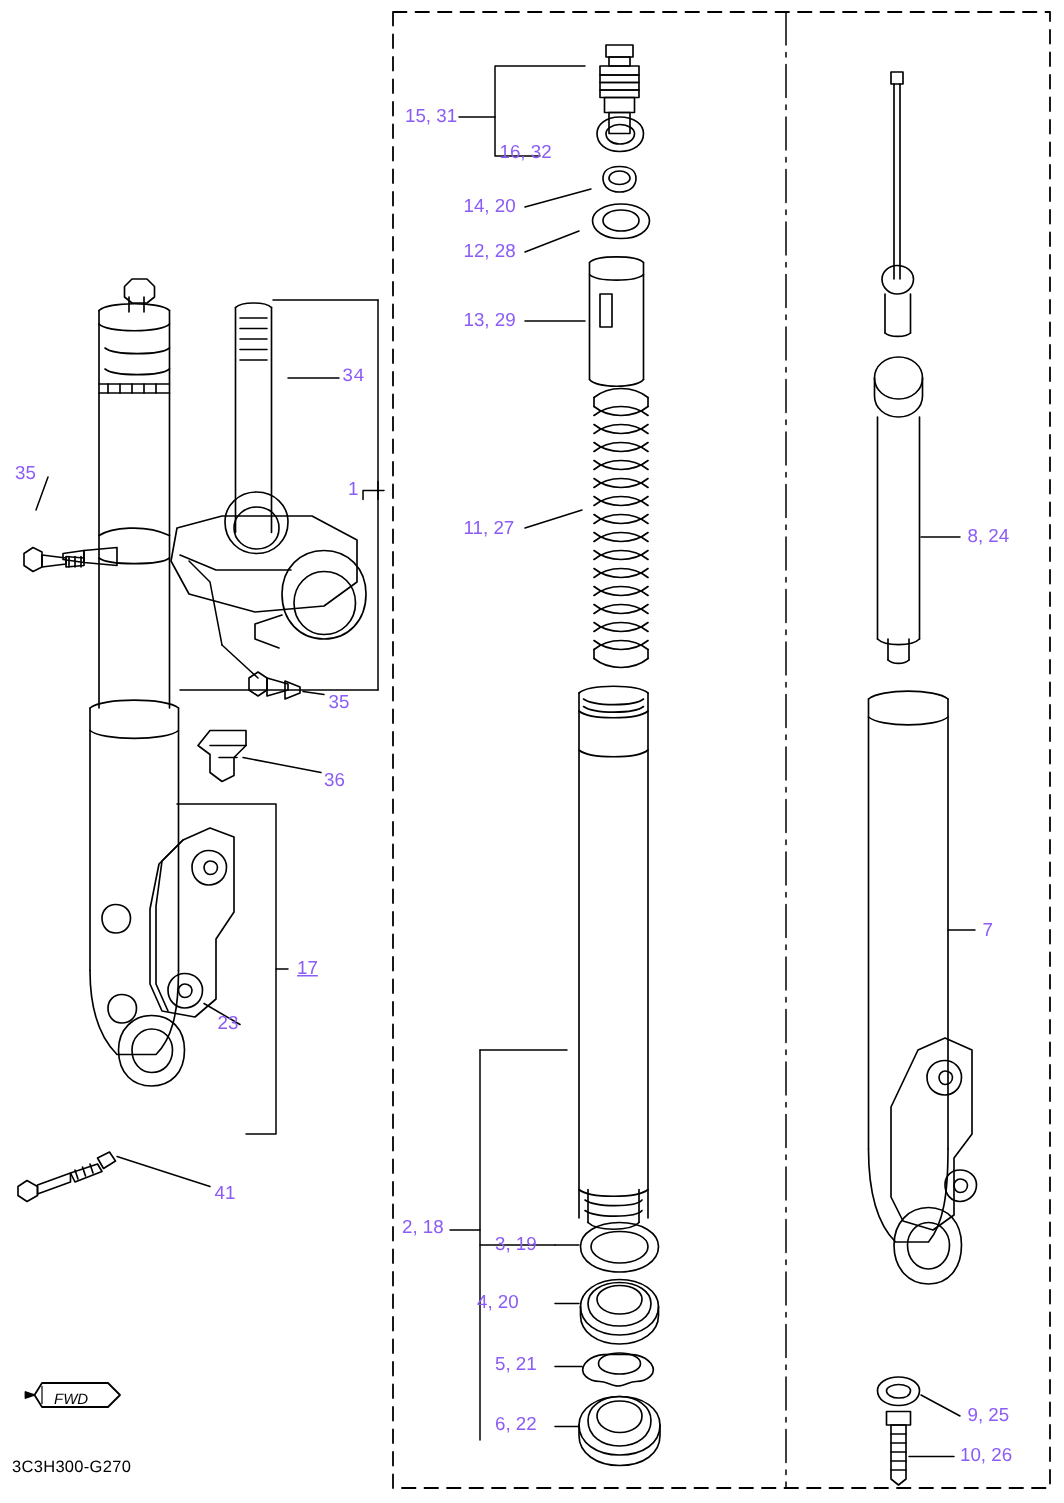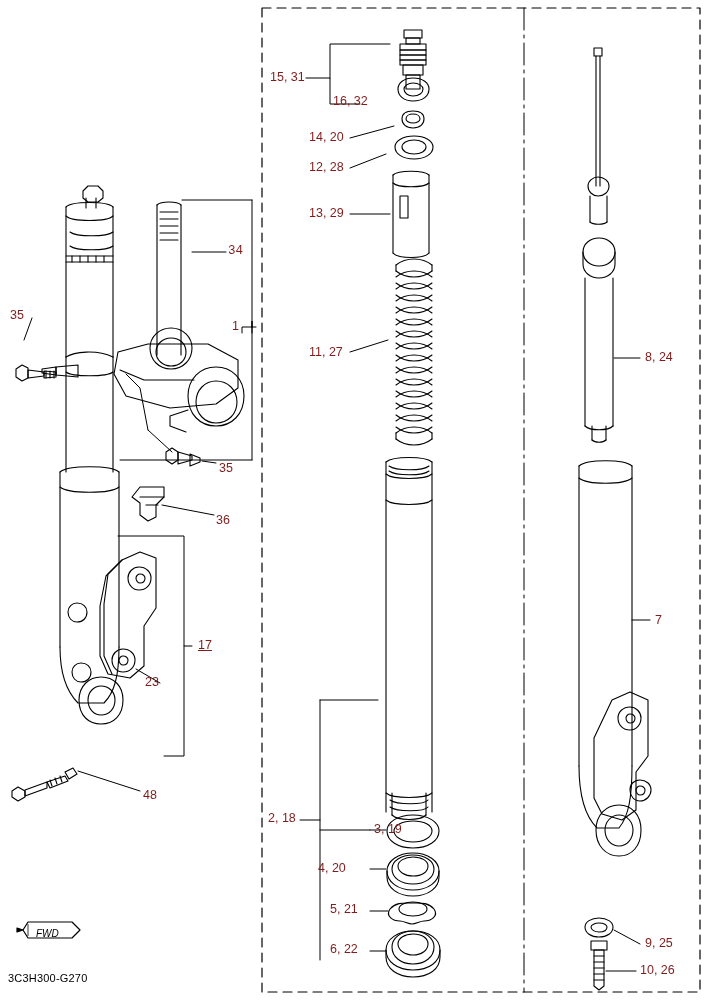--- a/index.html
+++ b/index.html
@@ -1,20 +1,20 @@
 <!DOCTYPE html>
 <html><head>
 <meta charset="utf-8">
 <style>
   html,body{margin:0;padding:0;background:#ffffff;}
   body{width:709px;height:1002px;position:relative;overflow:hidden;
        font-family:"Liberation Sans", sans-serif;color:#000;}
   #sheet{position:absolute;left:0;top:0;width:709px;height:1002px;}
   svg.layer{position:absolute;left:0;top:0;width:709px;height:1002px;}
-  .lbl{position:absolute;font-size:12.5px;line-height:13px;white-space:nowrap;color:#7f1d1d;}
+  .lbl{position:absolute;font-size:12.5px;line-height:13px;white-space:nowrap;color:#8b5cf6;}
   .diagcode{position:absolute;left:8px;top:972px;font-size:11px;letter-spacing:.2px;}
   .fwd-txt{position:absolute;left:36px;top:928px;font-size:10px;font-style:italic;font-weight:normal;}
 </style>
 </head>
 <body>
 
 <div id="sheet">
 
   <svg class="layer" viewBox="0 0 709 1002">
     <g fill="none" stroke="#000" stroke-width="1.1" stroke-linejoin="round" stroke-linecap="round">
@@ -226,30 +226,30 @@
     </g>
   </svg>
 
   <div class="lbl" style="left:10px;  top:309px;">35</div>
   <div class="lbl" style="left:228px; top:245px;font-family:Liberation Mono, monospace;">34</div>
   <div class="lbl" style="left:232px; top:320px;">1</div>
   <div class="lbl" style="left:219px; top:462px;">35</div>
   <div class="lbl" style="left:216px; top:514px;">36</div>
   <div class="lbl" style="left:198px; top:639px;text-decoration:underline;">17</div>
   <div class="lbl" style="left:145px; top:676px;">23</div>
-  <div class="lbl" style="left:143px; top:789px;">48</div>
+  <div class="lbl" style="left:143px; top:789px;">41</div>
 
   <div class="lbl" style="left:270px; top:71px;">15, 31</div>
   <div class="lbl" style="left:333px; top:95px;">16, 32</div>
   <div class="lbl" style="left:309px; top:131px;">14, 20</div>
   <div class="lbl" style="left:309px; top:161px;">12, 28</div>
   <div class="lbl" style="left:309px; top:207px;">13, 29</div>
   <div class="lbl" style="left:309px; top:346px;">11, 27</div>
   <div class="lbl" style="left:268px; top:812px;">2, 18</div>
-  <div class="lbl" style="left:330px; top:823px;margin-left:44px;">3, 19</div>
+  <div class="lbl" style="left:330px; top:823px;">3, 19</div>
   <div class="lbl" style="left:318px; top:862px;">4, 20</div>
   <div class="lbl" style="left:330px; top:903px;">5, 21</div>
   <div class="lbl" style="left:330px; top:943px;">6, 22</div>
 
   <div class="lbl" style="left:645px; top:351px;">8, 24</div>
   <div class="lbl" style="left:655px; top:614px;">7</div>
   <div class="lbl" style="left:645px; top:937px;">9, 25</div>
   <div class="lbl" style="left:640px; top:964px;text-align:right;">10, 26</div>
 
   <svg class="layer" viewBox="0 0 709 1002">

